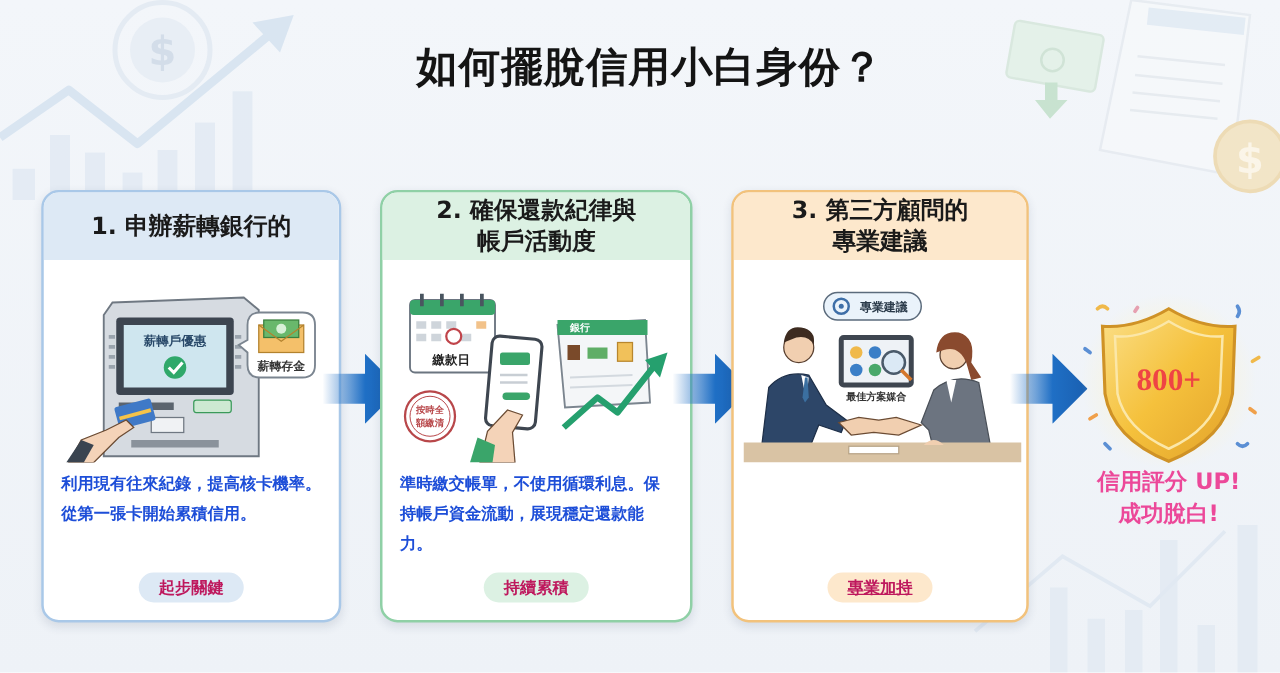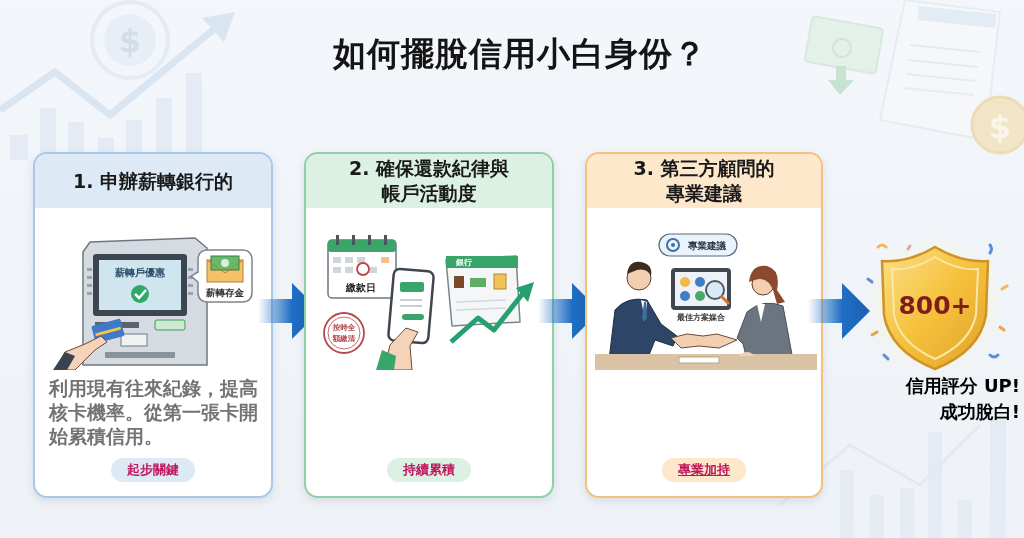--- a/index.html
+++ b/index.html
@@ -23,21 +23,21 @@
     overflow: hidden;
   }
   .card .head {
     height: 54px; display: flex; align-items: center; justify-content: center;
     text-align: center; font-weight: 700; font-size: 19px; line-height: 25px;
     padding: 0 10px;
   }
   .card .illus { position: absolute; top: 76px; left: 0; right: 0; height: 140px; }
   .card .desc {
     position: absolute; top: 222px; left: 14px; right: 12px;
-    font-size: 19px; line-height: 24px; font-weight: 700; color: #737373;
+    font-size: 13px; line-height: 24px; font-weight: 700; color: #1d4ed8;
   }
   .card .tag {
     position: absolute; bottom: 14px; left: 50%; transform: translateX(-50%);
     padding: 3px 16px; border-radius: 14px; font-size: 13px; font-weight: 700; color: #be185d;
     white-space: nowrap;
   }
   .card1 { left: 33px; width: 240px; border-color: #a9c8e8; }
   .card1 .head { background: #dde9f5; }
   .card1 .tag { background: #dde9f5; }
   .card2 { left: 304px; width: 250px; border-color: #8fd0a6; }
@@ -45,26 +45,26 @@
   .card2 .tag { background: #dcf1e3; margin-top: 33px; }
   .card3 { left: 585px; width: 238px; border-color: #f2c27c; }
   .card3 .head { background: #fde8cc; }
   .card3 .tag { background: #fde8cc; text-decoration: underline; }
 
   .arrow { position: absolute; top: 283px; width: 62px; height: 56px; }
   .result {
     position: absolute; left: 850px; top: 235px; width: 170px; height: 210px;
   }
   .result .caption {
-    position: absolute; top: 138px; left: 0; right: 0; text-align: right;
-    font-weight: 800; font-size: 18px; line-height: 26px; color: #000000;
+    position: absolute; top: 138px; left: 0; right: 0; text-align: center;
+    font-weight: 800; font-size: 18px; line-height: 26px; color: #ec4899;
   }
   .score-text {
     position: absolute; left: 0; right: 0; top: 56px; text-align: center;
-    font-weight: 800; font-size: 25px; color: #7f1d1d;
+    font-weight: 800; font-size: 25px; color: #ef4444; font-family: Liberation Serif, serif;
   }
   .svgtext { font-family: "DejaVu Sans", sans-serif; font-weight: 700; }
 </style>
 </head>
 <body>
 
 <svg class="bg-layer" width="1024" height="538" viewBox="0 0 1024 538">
 
   <g fill="#e3ebf4" opacity="0.9">
     <rect x="10" y="135" width="18" height="25"></rect>
@@ -231,20 +231,21 @@
       <rect x="188" y="44" width="12" height="15" fill="#f1c15a" stroke="#b8862d"></rect>
       <line x1="150" y1="72" x2="200" y2="70" stroke="#d3d9df" stroke-width="1.5"></line>
       <line x1="150" y1="80" x2="200" y2="78" stroke="#d3d9df" stroke-width="1.5"></line>
     </g>
 
     <g>
       <polyline points="145,112 172,88 188,100 218,62" fill="none" stroke="#25a06e" stroke-width="5" stroke-linejoin="round"></polyline>
       <polygon points="228,52 210,58 222,72" fill="#25a06e"></polygon>
     </g>
   </svg>
+  <div class="desc">準時繳交帳單，不使用循環利息。保持帳戶資金流動，展現穩定還款能力。</div>
   <div class="tag">持續累積</div>
 </div>
 
 <svg class="arrow" style="left:538px" viewBox="0 0 62 56">
   <defs>
     <linearGradient id="ag2" x1="0" x2="1">
         <stop offset="0" stop-color="#1f6fc5" stop-opacity="0"></stop>
         <stop offset="0.55" stop-color="#1f6fc5"></stop>
         <stop offset="1" stop-color="#1a5fb0"></stop>
       </linearGradient>

